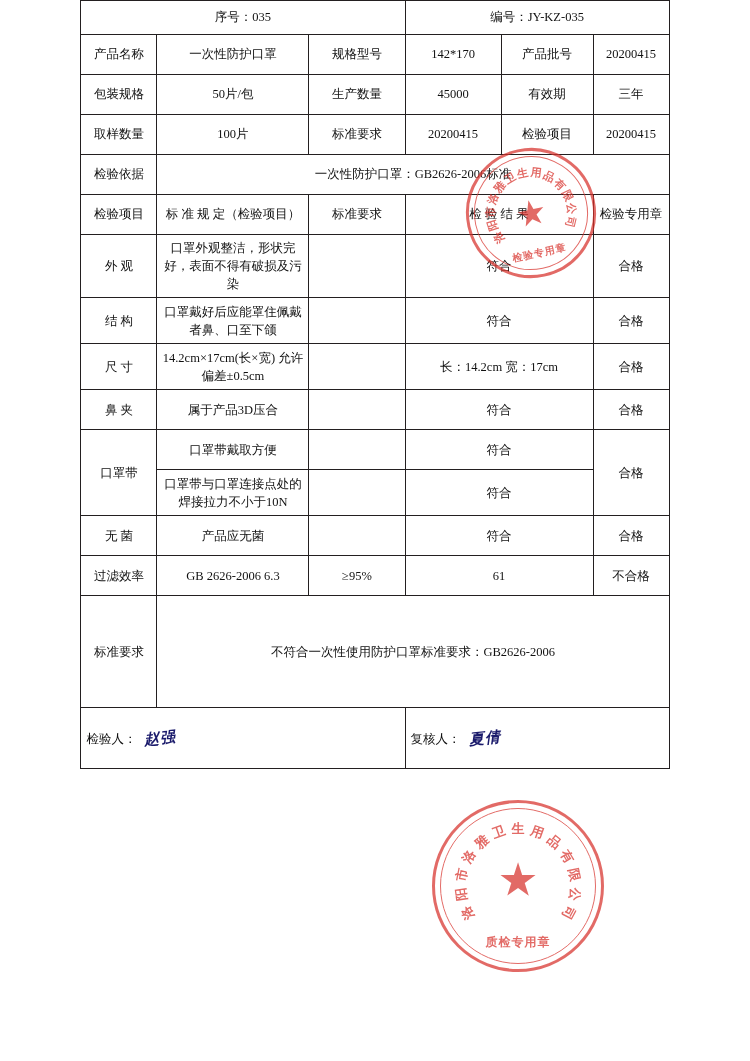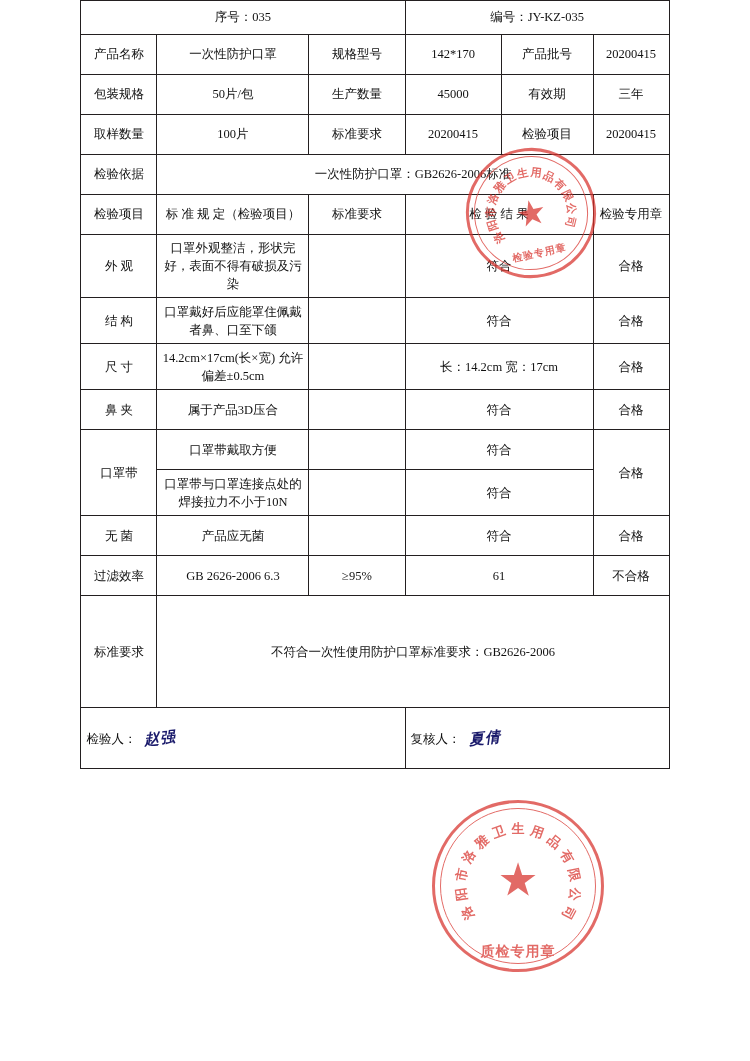--- a/index.html
+++ b/index.html
@@ -124,23 +124,23 @@
     font-size: 11px;
     font-weight: bold;
     transform-origin: 0 0;
     white-space: nowrap;
   }
   .stamp-bottom .arc span { font-size: 13px; }
   .stamp .bottom-text {
     position: absolute;
     left: 0;
     right: 0;
-    bottom: 8px;
+    bottom: 18px;
     text-align: center;
-    font-size: 14px;
+    font-size: 12px;
     font-weight: bold;
     letter-spacing: 1px;
   }
   .stamp-top .bottom-text { font-size: 10px; bottom: 14px; }
 </style>
 </head>
 <body>
 
 <div class="page">
 

